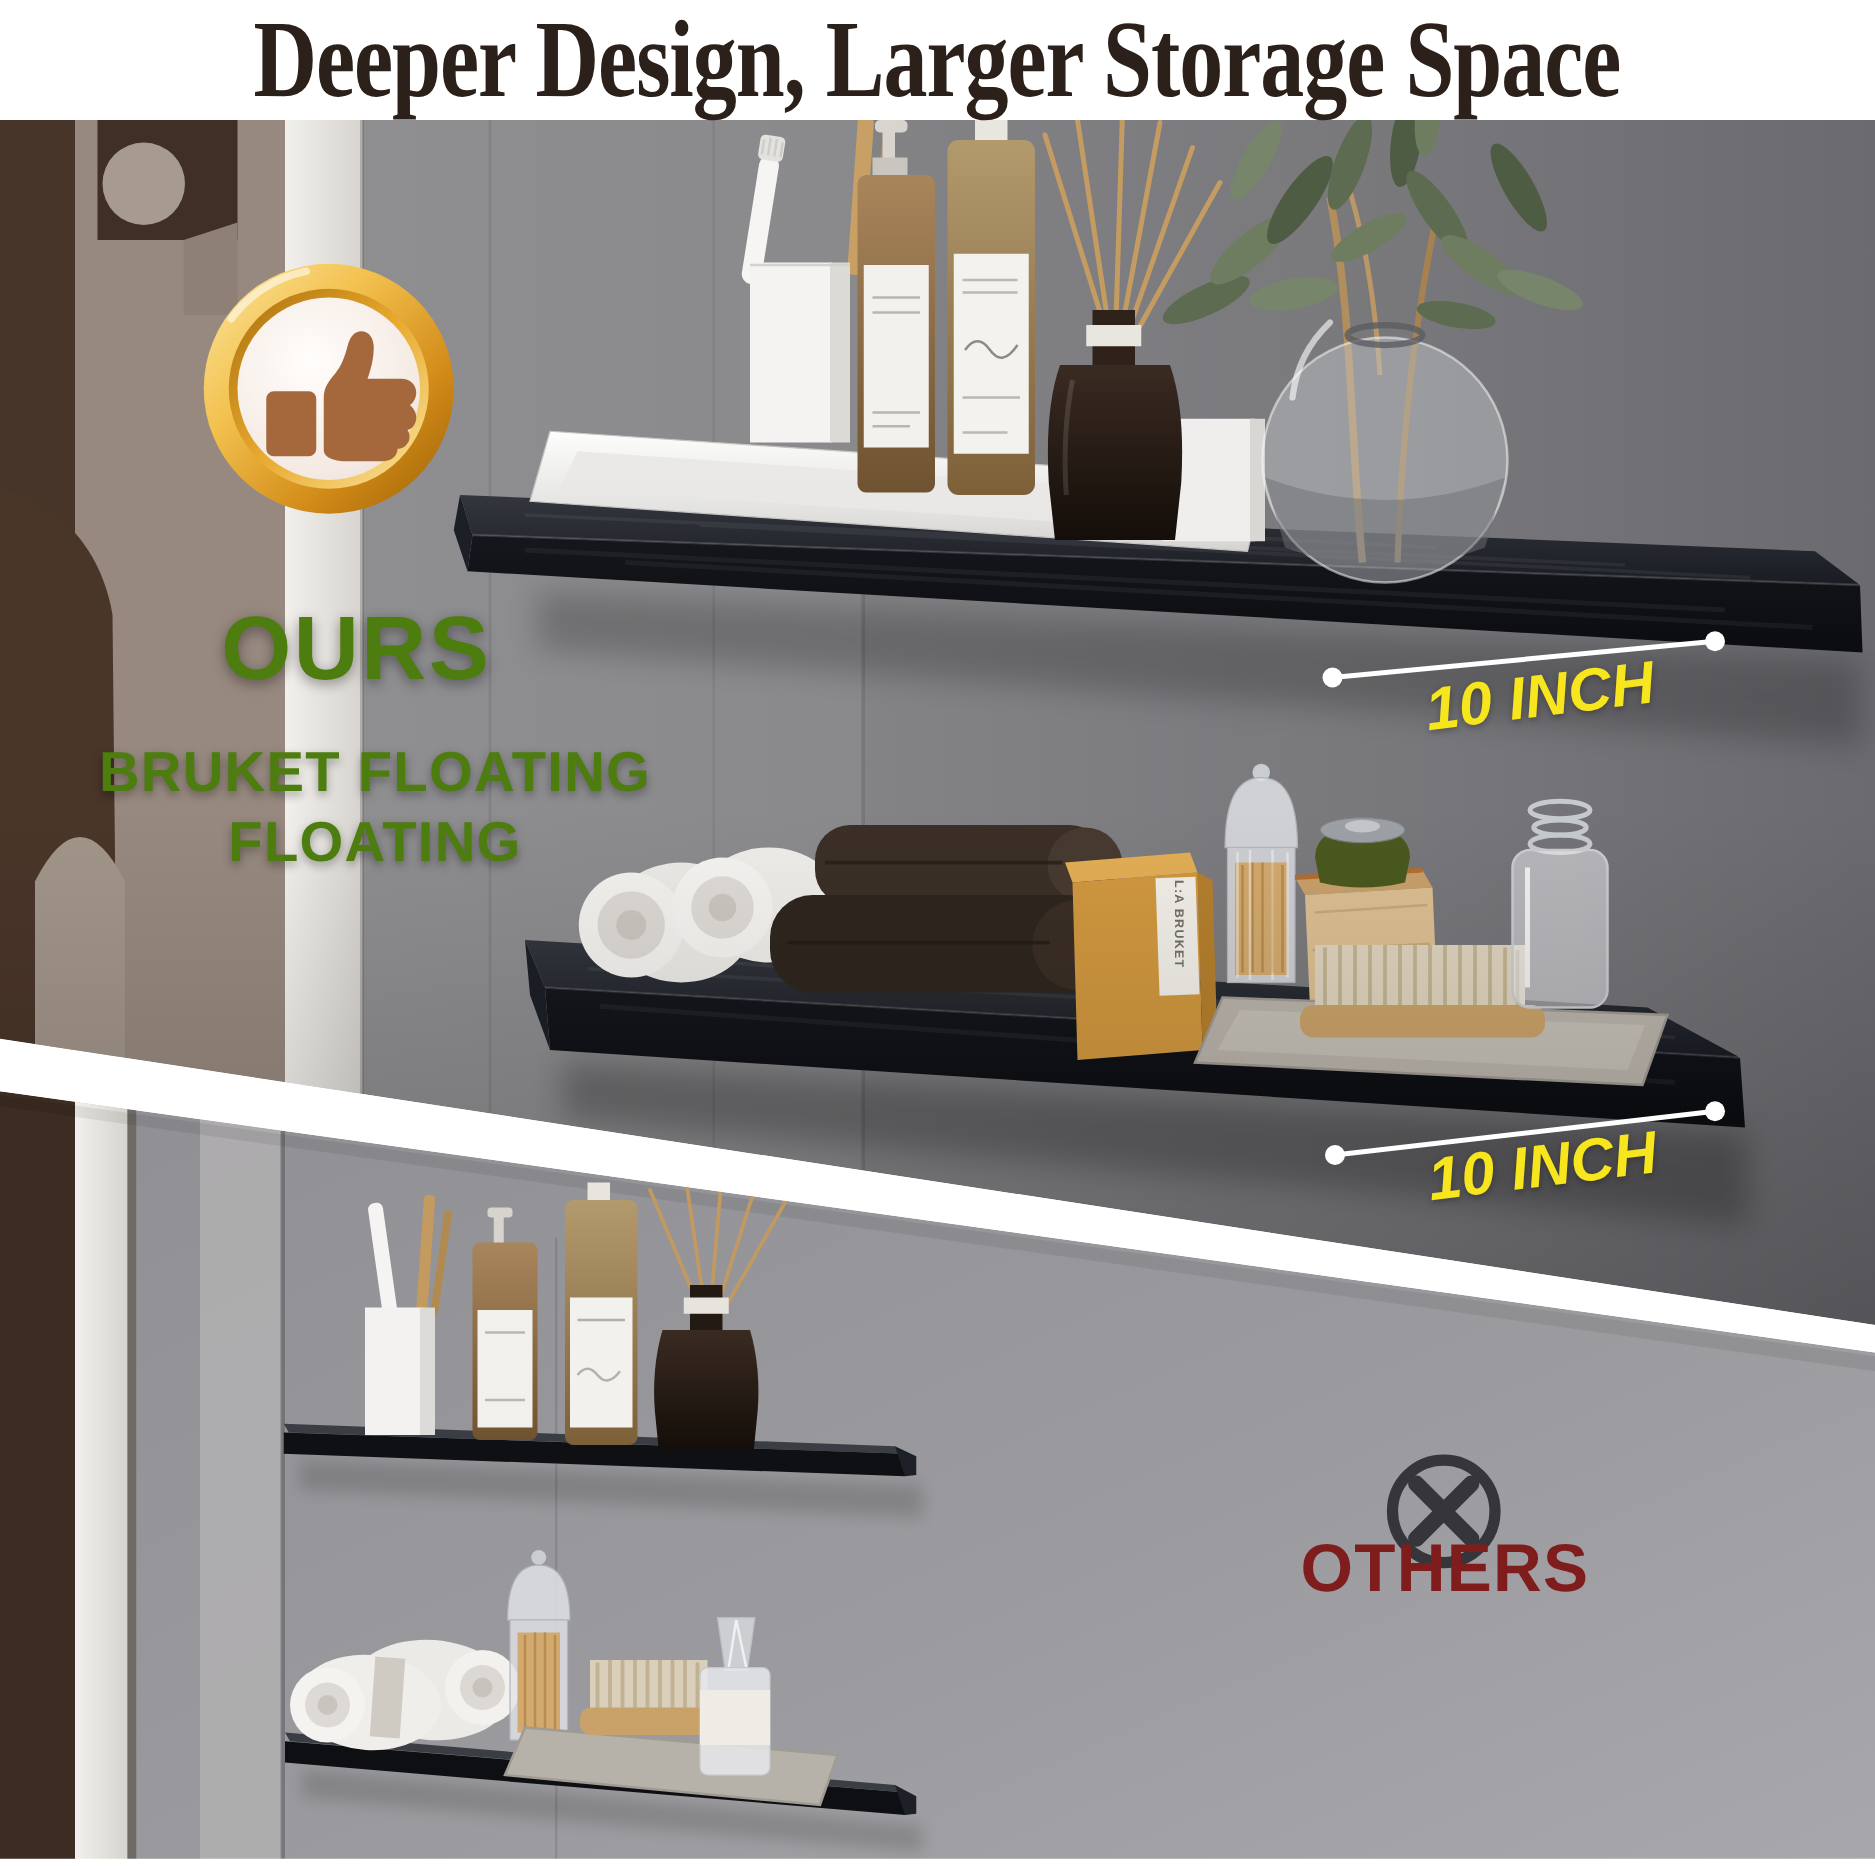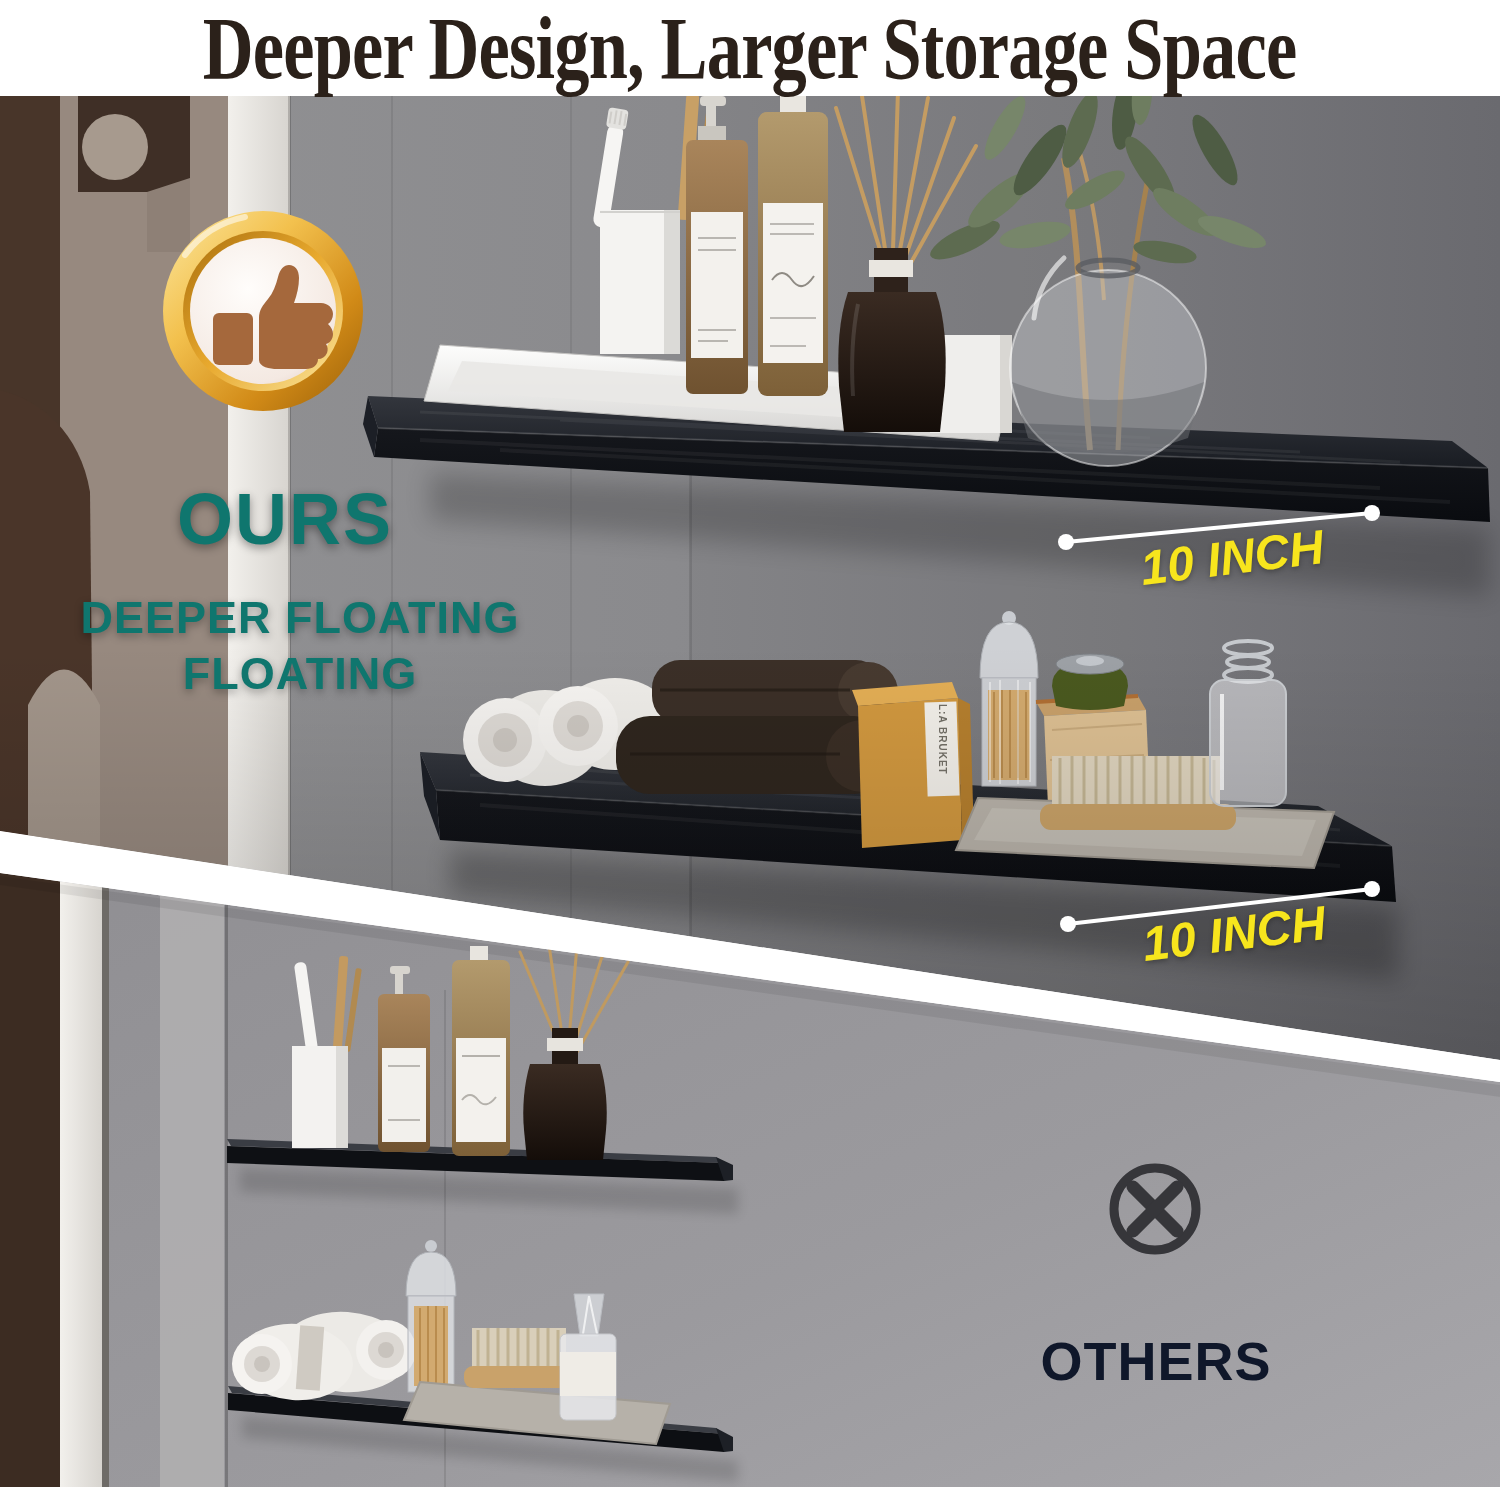--- a/index.html
+++ b/index.html
@@ -3,33 +3,33 @@
 <meta charset="utf-8">
 <style>
   html,body{margin:0;padding:0;background:#fff;}
   .canvas{position:relative;width:1500px;height:1493px;background:#fff;overflow:hidden;
           font-family:"Liberation Sans","DejaVu Sans",sans-serif;}
   .title-band{position:absolute;top:0;left:0;width:1500px;height:96px;background:#fff;
               display:flex;align-items:center;justify-content:center;font-family:Liberation Serif, serif;}
   .title-band span{font-size:88px;font-weight:700;color:#2b211a;letter-spacing:-1px;
                    transform:scaleX(.80);white-space:nowrap;}
   svg.scene{position:absolute;top:0;left:0;}
-  .overlay{position:absolute;color:#0f766e;text-align:center;}
+  .overlay{position:absolute;color:#4d7c0f;text-align:center;}
   .ours-label{left:45px;top:478px;width:480px;font-size:72px;font-weight:800;
               text-shadow:0 3px 10px rgba(0,0,0,.40);letter-spacing:2px;}
   .ours-sub1{left:45px;top:592px;width:510px;font-size:45px;font-weight:800;
              text-shadow:0 3px 8px rgba(0,0,0,.35);letter-spacing:1px;}
   .ours-sub2{left:45px;top:648px;width:510px;font-size:45px;font-weight:800;
              text-shadow:0 3px 8px rgba(0,0,0,.35);letter-spacing:1px;}
   .inch{width:320px;font-size:48px;font-weight:800;font-style:italic;color:#f7e51d;
         transform:rotate(-7deg);text-shadow:0 2px 5px rgba(0,0,0,.28);white-space:nowrap;}
   .inch1{left:1072px;top:530px;}
   .inch2{left:1074px;top:906px;}
-  .others-label{left:1000px;top:1330px;width:312px;font-size:54px;font-weight:800;
-                color:#0f172a;letter-spacing:1px;text-shadow:none;}
+  .others-label{left:1000px;top:1224px;width:312px;font-size:54px;font-weight:800;
+                color:#7f1d1d;letter-spacing:1px;text-shadow:none;}
   .box-brand{left:934px;top:704px;height:92px;width:14px;color:#6d6a62;font-size:10px;
              letter-spacing:1px;writing-mode:vertical-rl;text-align:left;font-weight:700;
              white-space:nowrap;overflow:hidden;}
 </style>
 </head>
 <body>
 
 <div class="canvas">
 
 <svg class="scene" width="1500" height="1493" viewBox="0 0 1500 1493">
@@ -399,20 +399,20 @@
   <g>
     <polygon points="0,831 1500,1060 1500,1082 0,873" fill="#ffffff"></polygon>
   </g>
   <rect x="0" y="1487" width="1500" height="6" fill="#ffffff"></rect>
 </svg>
 
 <div class="title-band">
   <span>Deeper Design, Larger Storage Space</span>
 </div>
 <div class="overlay ours-label">OURS</div>
-<div class="overlay ours-sub1">DEEPER FLOATING</div>
+<div class="overlay ours-sub1">BRUKET FLOATING</div>
 <div class="overlay ours-sub2">FLOATING</div>
 <div class="overlay inch inch1">10 INCH</div>
 <div class="overlay inch inch2">10 INCH</div>
 <div class="overlay box-brand">L:A BRUKET</div>
 <div class="overlay others-label">OTHERS</div>
 
 </div>
 
 </body></html>

